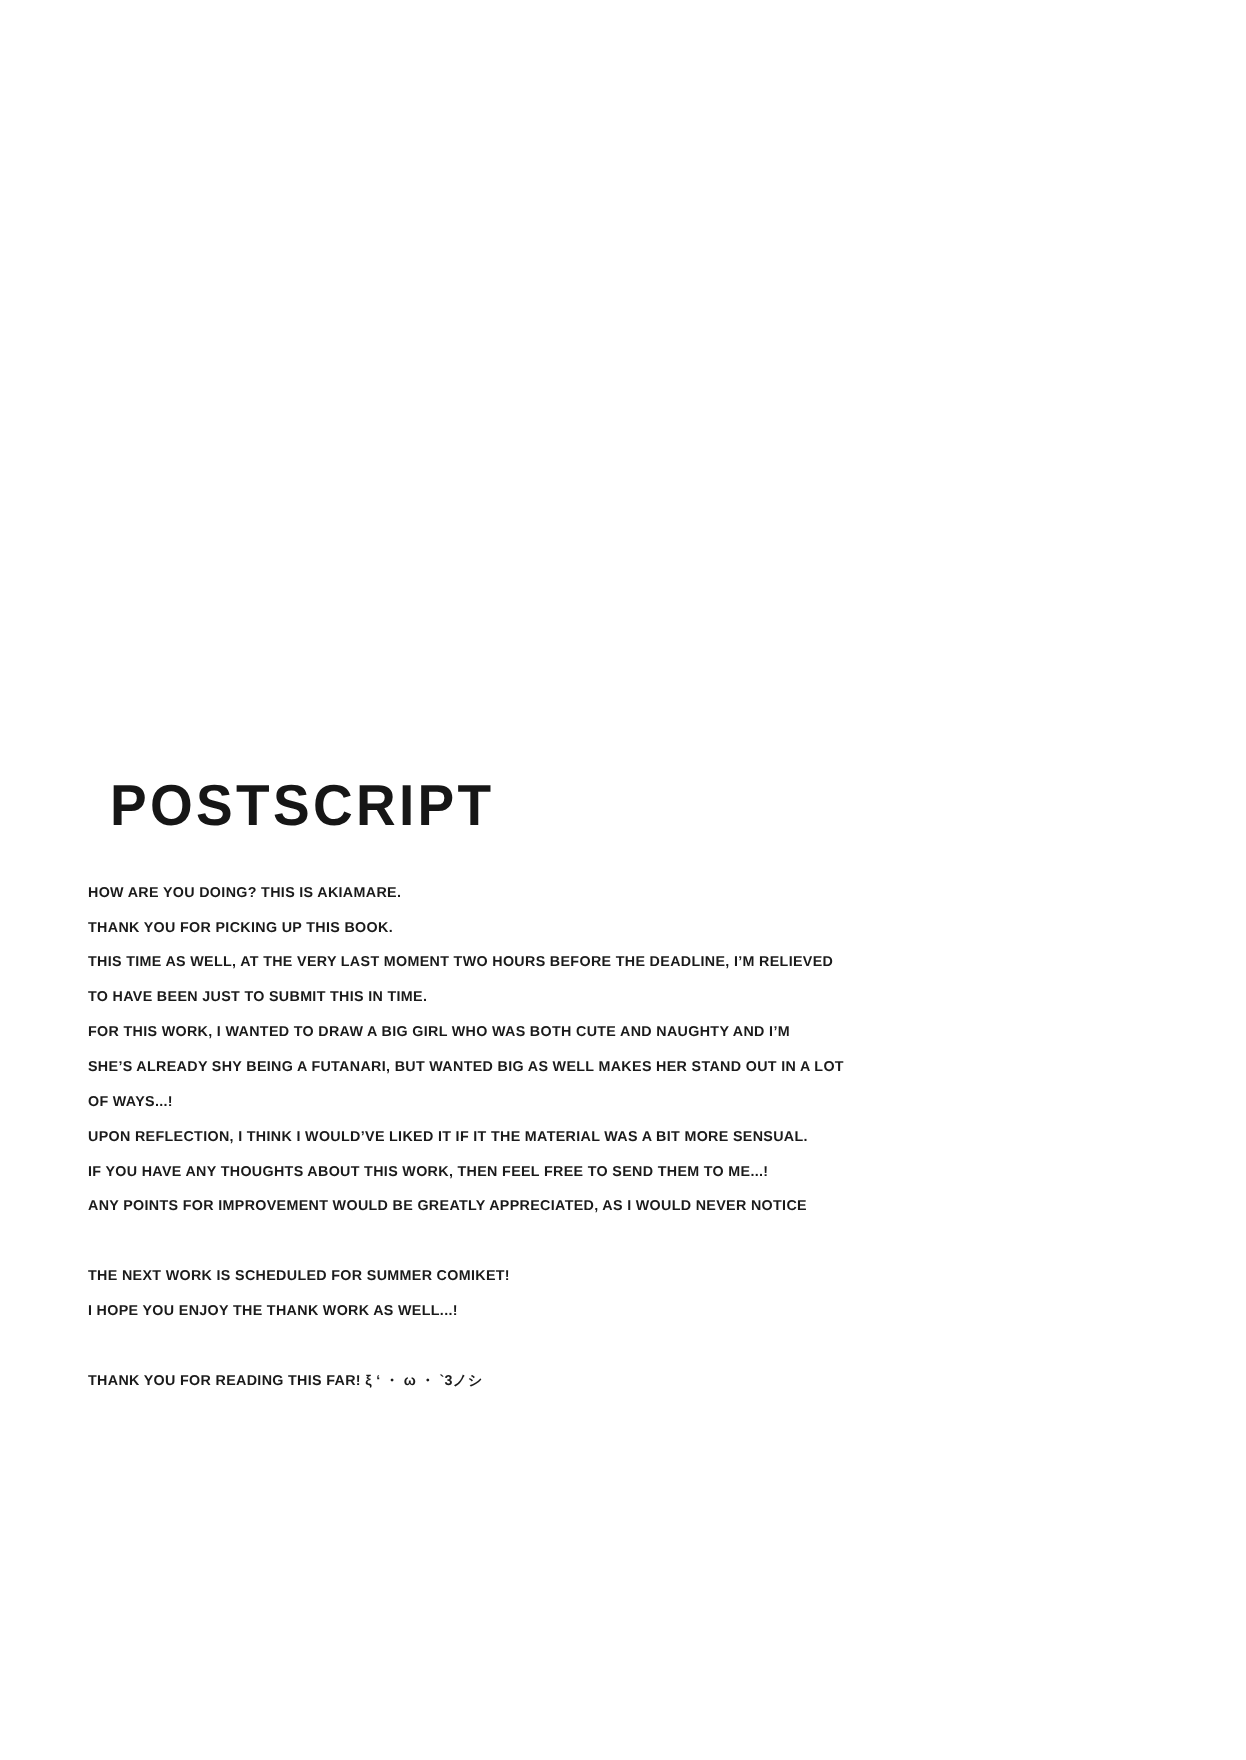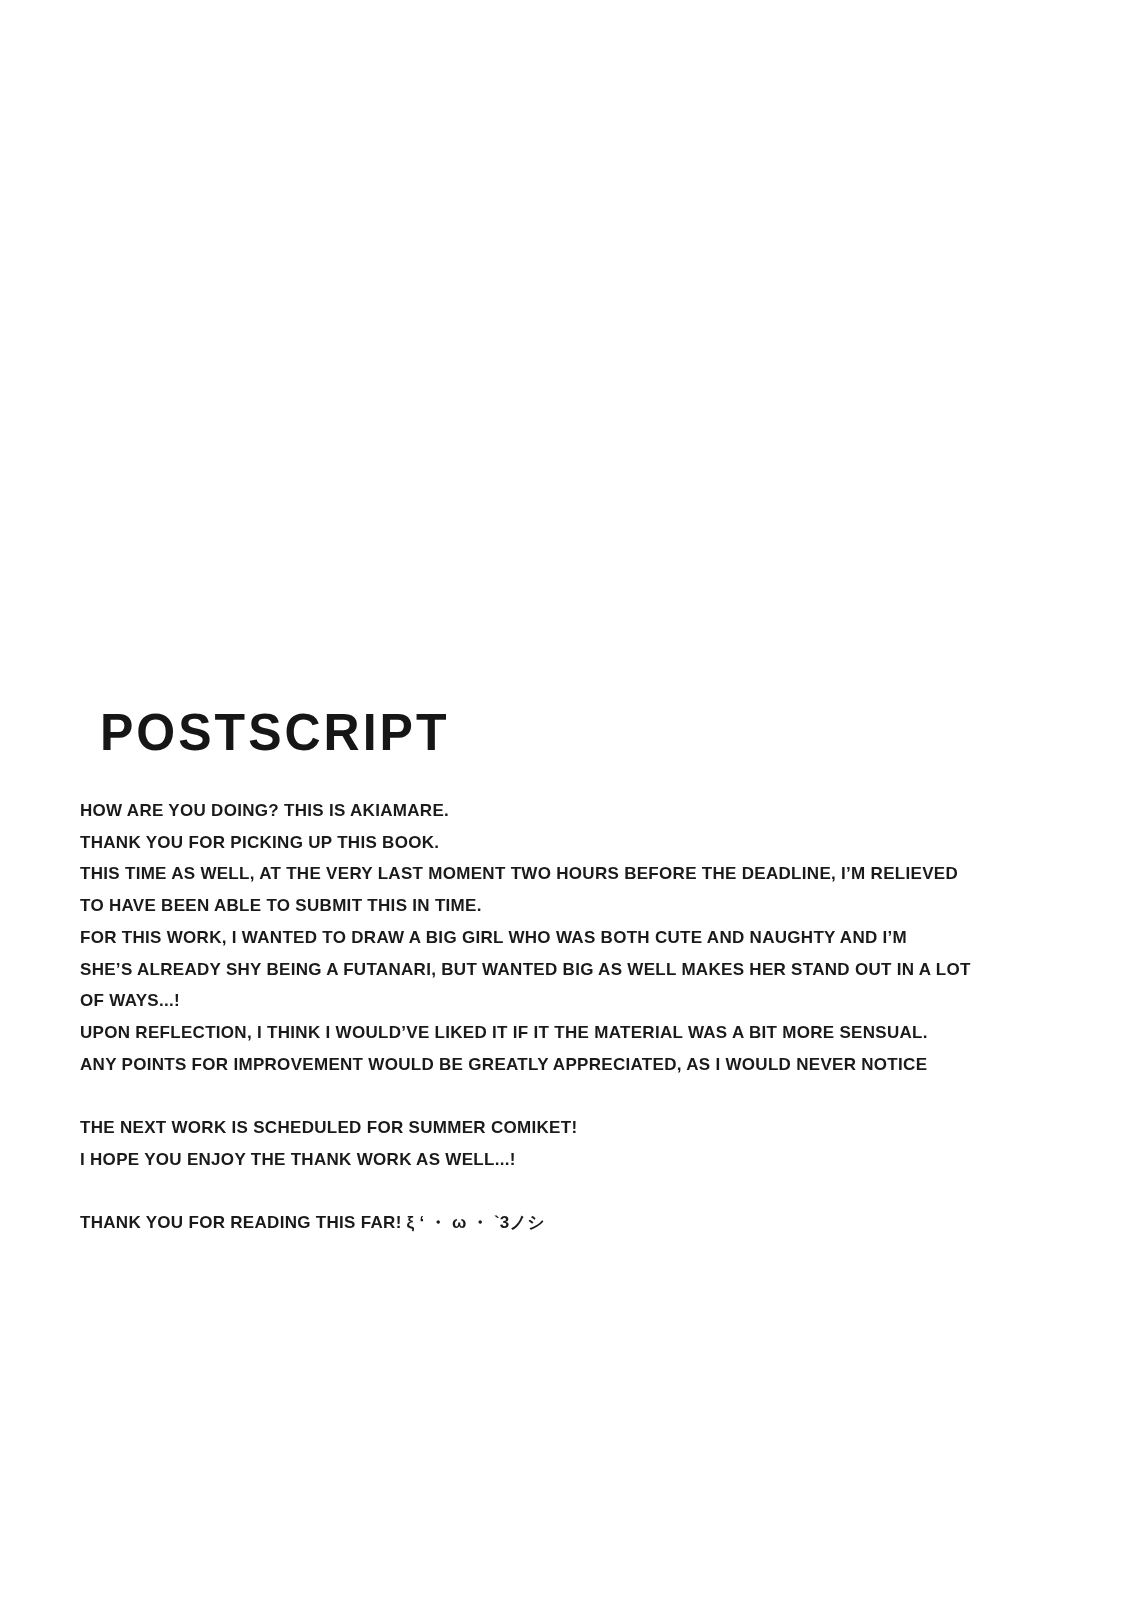--- a/index.html
+++ b/index.html
@@ -28,44 +28,45 @@
     
     transform: scaleY(1.05);
     transform-origin: left top;
   }
   .body-text {
     position: absolute;
     left: 80px;
     top: 795px;
     width: 980px;
     color: #1a1a1a;
-    font-size: 17px;
+    font-size: 13px;
     font-weight: 700;
     letter-spacing: 0.3px;
   }
   .line {
     min-height: 31.7px;
     line-height: 31.7px;
     white-space: nowrap;
   }
 </style>
 </head>
 <body>
 
 <div class="page">
   <h1 class="title">POSTSCRIPT</h1>
   <div class="body-text">
     <div class="line">HOW ARE YOU DOING? THIS IS AKIAMARE.</div>
     <div class="line">THANK YOU FOR PICKING UP THIS BOOK.</div>
     <div class="line">THIS TIME AS WELL, AT THE VERY LAST MOMENT TWO HOURS BEFORE THE DEADLINE, I’M RELIEVED</div>
-    <div class="line">TO HAVE BEEN ABLE TO SUBMIT THIS IN TIME.</div>
+    <div class="line">TO HAVE BEEN JUST TO SUBMIT THIS IN TIME.</div>
     <div class="line">FOR THIS WORK, I WANTED TO DRAW A BIG GIRL WHO WAS BOTH CUTE AND NAUGHTY AND I’M</div>
     <div class="line">SHE’S ALREADY SHY BEING A FUTANARI, BUT WANTED BIG AS WELL MAKES HER STAND OUT IN A LOT</div>
     <div class="line">OF WAYS...!</div>
     <div class="line">UPON REFLECTION, I THINK I WOULD’VE LIKED IT IF IT THE MATERIAL WAS A BIT MORE SENSUAL.</div>
+    <div class="line">IF YOU HAVE ANY THOUGHTS ABOUT THIS WORK, THEN FEEL FREE TO SEND THEM TO ME...!</div>
     <div class="line">ANY POINTS FOR IMPROVEMENT WOULD BE GREATLY APPRECIATED, AS I WOULD NEVER NOTICE</div>
     <div class="line"></div>
     <div class="line">THE NEXT WORK IS SCHEDULED FOR SUMMER COMIKET!</div>
     <div class="line">I HOPE YOU ENJOY THE THANK WORK AS WELL...!</div>
     <div class="line"></div>
     <div class="line">THANK YOU FOR READING THIS FAR! ξ ‘ ・ ω ・ `3ノシ</div>
   </div>
 </div>
 
 </body></html>

